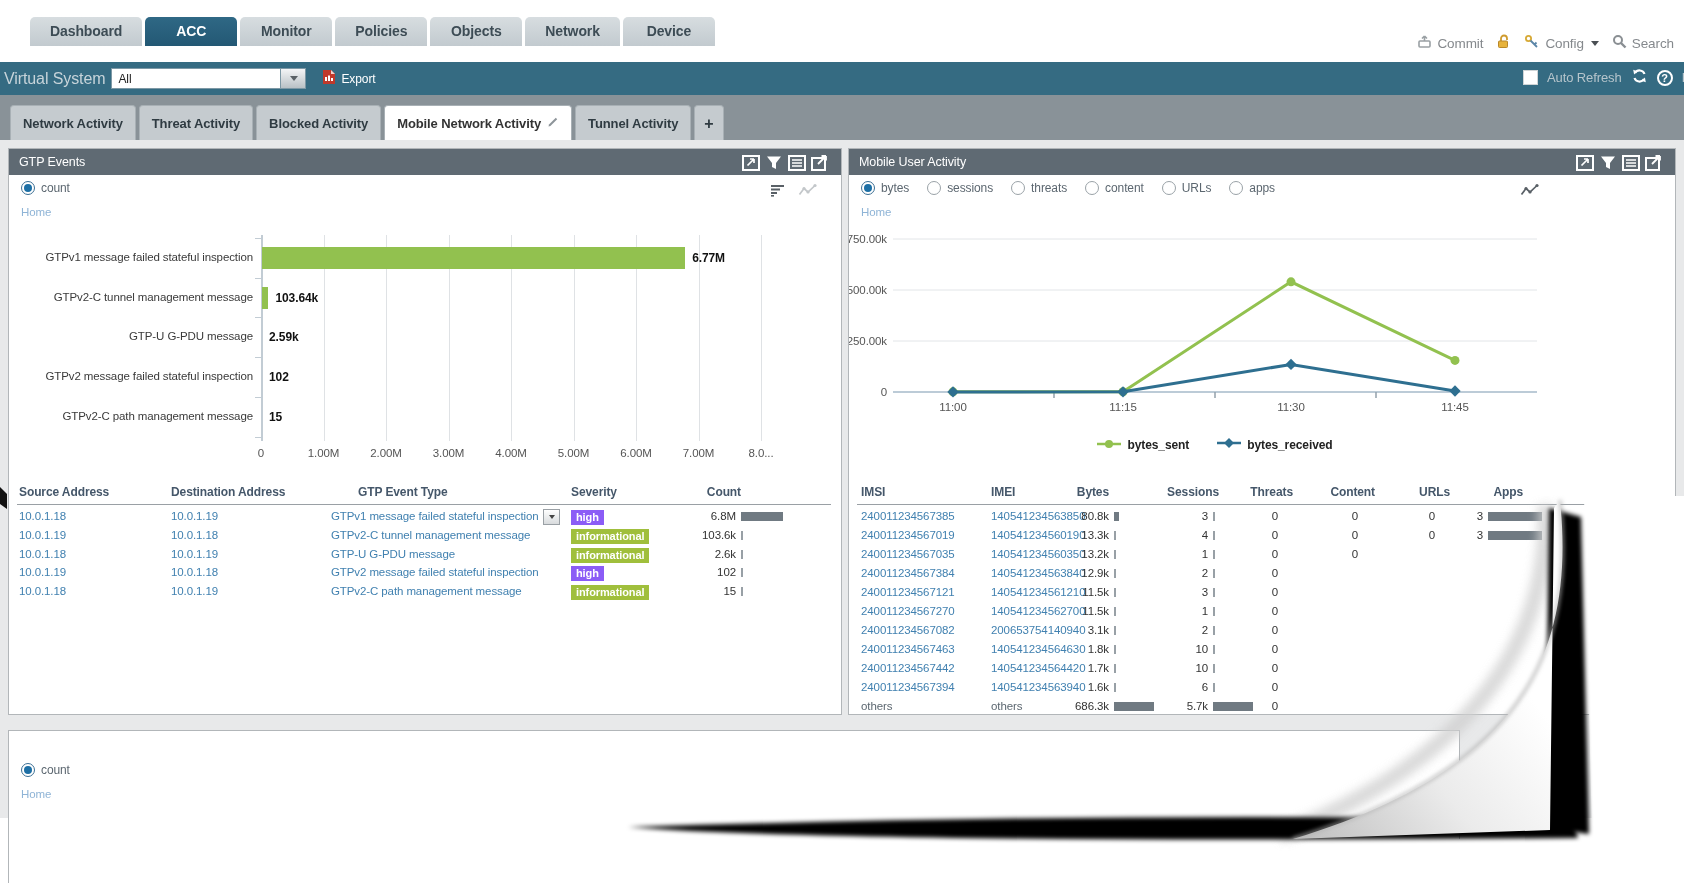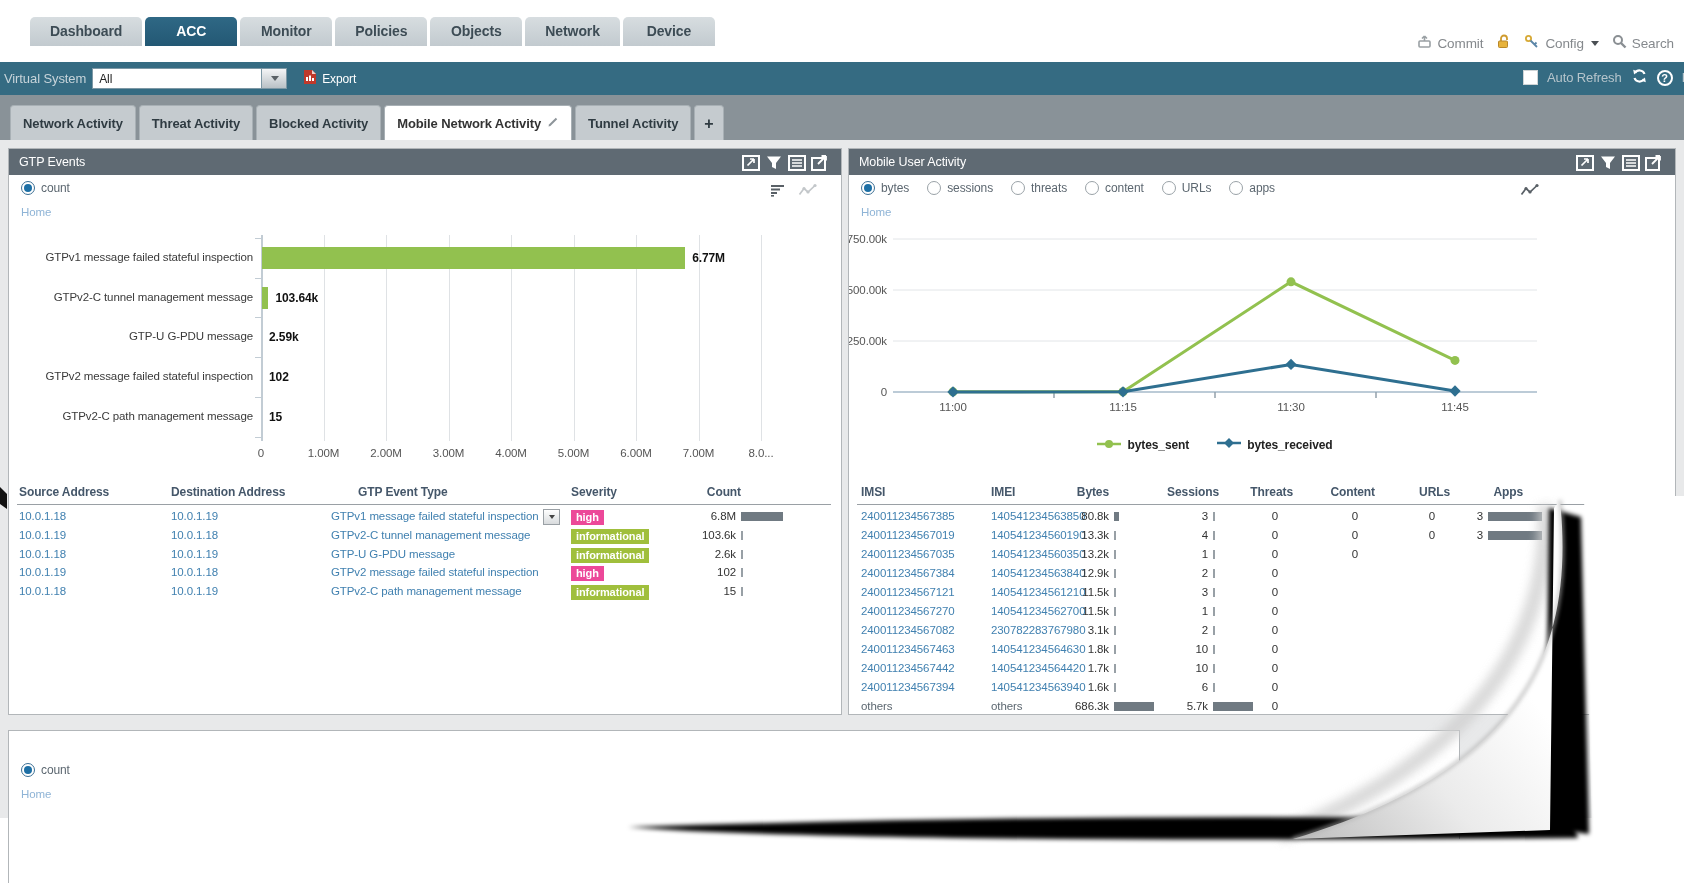--- a/index.html
+++ b/index.html
@@ -13,21 +13,21 @@
            border-radius:5px 5px 0 0;cursor:pointer;}
   .nav-tab.active{background:linear-gradient(#2f6885,#235874);color:#fff;}
   .top-actions{position:absolute;right:10px;top:34px;display:flex;align-items:center;gap:13px;
                color:#85898d;font-size:13.5px;}
   .top-actions .act{display:inline-flex;align-items:center;gap:5px;cursor:pointer;}
   .caret{width:0;height:0;border-left:4px solid transparent;border-right:4px solid transparent;
          border-top:5px solid #4a4f53;margin-left:2px;}
   
   .vsysbar{position:absolute;top:62px;left:0;right:0;height:33px;background:#356b82;}
   .vsys-left{position:absolute;left:4px;top:6px;display:flex;align-items:center;gap:6px;}
-  .vsys-label{color:#c7d4da;font-size:13px;}
+  .vsys-label{color:#c7d4da;font-size:16px;}
   .vsys-field{display:flex;align-items:stretch;height:21px;}
   .vsys-value{width:170px;background:#fff;border:1px solid #7d98a5;font-size:12px;color:#222;
               padding:3px 6px 0 6px;box-sizing:border-box;}
   .vsys-dd{width:24px;background:linear-gradient(#f4f5f6,#b9c1c6);border:1px solid #7d98a5;border-left:none;
            display:flex;align-items:center;justify-content:center;cursor:pointer;}
   .vsys-dd .caret{border-top-color:#5a6166;}
   .export{display:inline-flex;align-items:center;gap:5px;color:#fff;font-size:12px;margin-left:10px;cursor:pointer;}
   .vsys-right{position:absolute;right:-24px;top:6px;display:flex;align-items:center;gap:9px;
               color:#b6c5cc;font-size:13px;}
   .chk{width:13px;height:13px;background:#fff;border:1px solid #cfd4d6;display:inline-block;}
@@ -85,21 +85,21 @@
   .tbl .hcell{position:absolute;top:0;font-size:12px;font-weight:bold;color:#45576a;white-space:nowrap;}
   .tbl .hline{position:absolute;top:19px;left:8px;right:10px;border-bottom:1px solid #9aa0a5;}
   .trow{position:absolute;left:0;right:0;height:19px;}
   .tcell{position:absolute;font-size:11.5px;color:#333;white-space:nowrap;overflow:hidden;top:2px;}
   .tcell.blue{color:#4181b0;}
   .tcell.muted{color:#5c6770;}
   .tcell.num{text-align:right;}
   .vbar{position:absolute;top:4px;height:9px;background:#98a0a6;}
   .vbar.big{background:#707a82;}
   .sev{display:inline-block;padding:1px 5px 2px 5px;font-size:11px;font-weight:bold;color:#fff;}
-  .sev-high{background:#ec4899;}
+  .sev-high{background:#8b5cf6;}
   .sev-informational{background:#a0bf3c;}
   .ddbtn{position:absolute;top:1px;width:17px;height:16px;border:1px solid #9aa0a5;box-sizing:border-box;
          background:linear-gradient(#fff,#d8dbdd);display:flex;align-items:center;justify-content:center;cursor:pointer;}
   .ddbtn .caret{border-top-color:#444;border-left-width:3.5px;border-right-width:3.5px;border-top-width:4.5px;margin:0;}
   
   .curl-overlay{position:absolute;left:0;top:0;width:1684px;height:883px;pointer-events:none;z-index:60;}
 </style>
 </head>
 <body>
 
@@ -520,21 +520,21 @@
             <span class="vbar" style="left: 265px; width: 2px;"></span>
             <span class="tcell num" style="left: 295px; width: 64px;">1</span>
             <span class="vbar" style="left: 364px; width: 2px;"></span>
             <span class="tcell num" style="left: 381px; width: 48px;">0</span>
             <span class="tcell num" style="left: 461px; width: 48px;"></span>
             <span class="tcell num" style="left: 538px; width: 48px;"></span>
             <span class="tcell num" style="left: 586px; width: 48px;"></span>
           </div>
           <div class="trow" style="top: 137px;">
             <span class="tcell blue" style="left: 12px; width: 126px;">240011234567082</span>
-            <span class="tcell blue" style="left: 142px; width: 120px;">230782283767980</span>
+            <span class="tcell blue" style="left: 142px; width: 120px;">200653754140940</span>
             <span class="tcell num" style="left: 196px; width: 64px;">3.1k</span>
             <span class="vbar" style="left: 265px; width: 2px;"></span>
             <span class="tcell num" style="left: 295px; width: 64px;">2</span>
             <span class="vbar" style="left: 364px; width: 2px;"></span>
             <span class="tcell num" style="left: 381px; width: 48px;">0</span>
             <span class="tcell num" style="left: 461px; width: 48px;"></span>
             <span class="tcell num" style="left: 538px; width: 48px;"></span>
             <span class="tcell num" style="left: 586px; width: 48px;"></span>
           </div>
           <div class="trow" style="top: 156px;">

